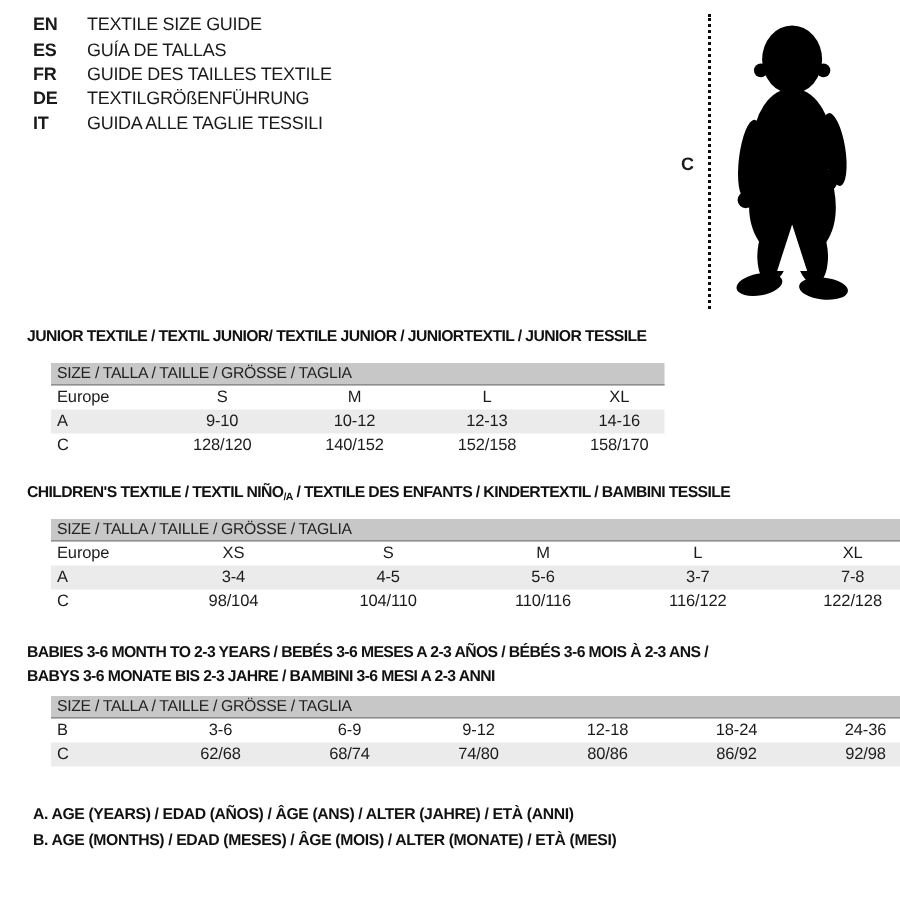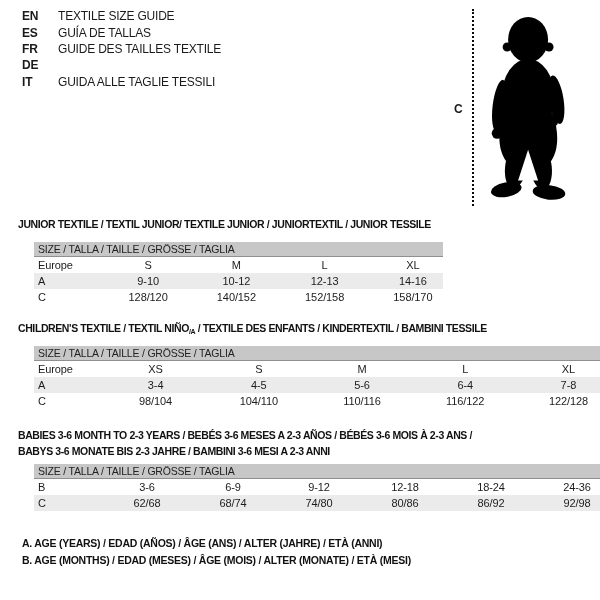--- a/index.html
+++ b/index.html
@@ -54,20 +54,21 @@
       <div class="lang-row">
         <span class="lang-code">ES</span>
         <span class="lang-title">GUÍA DE TALLAS</span>
       </div>
       <div class="lang-row">
         <span class="lang-code">FR</span>
         <span class="lang-title">GUIDE DES TAILLES TEXTILE</span>
       </div>
       <div class="lang-row">
         <span class="lang-code">DE</span>
+        <span class="lang-title">TEXTILGRÖßENFÜHRUNG</span>
       </div>
       <div class="lang-row">
         <span class="lang-code">IT</span>
         <span class="lang-title">GUIDA ALLE TAGLIE TESSILI</span>
       </div>
     </div>
 
   <div class="figure">
     <span class="fig-label">C</span>
     <div class="dotted-line"></div>
@@ -131,21 +132,21 @@
             <div class="cell">S</div>
             <div class="cell">M</div>
             <div class="cell">L</div>
             <div class="cell">XL</div>
           </div>
           <div class="row shaded">
             <div class="lbl">A</div>
             <div class="cell">3-4</div>
             <div class="cell">4-5</div>
             <div class="cell">5-6</div>
-            <div class="cell">6-4</div>
+            <div class="cell">3-7</div>
             <div class="cell">7-8</div>
           </div>
           <div class="row">
             <div class="lbl">C</div>
             <div class="cell">98/104</div>
             <div class="cell">104/110</div>
             <div class="cell">110/116</div>
             <div class="cell">116/122</div>
             <div class="cell">122/128</div>
           </div>

